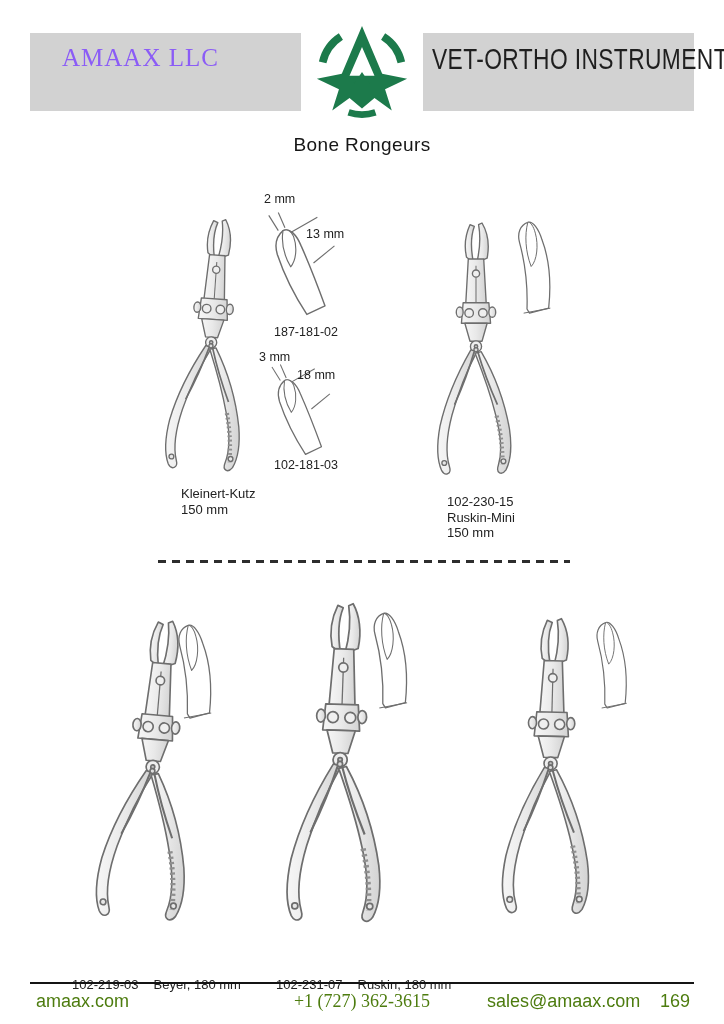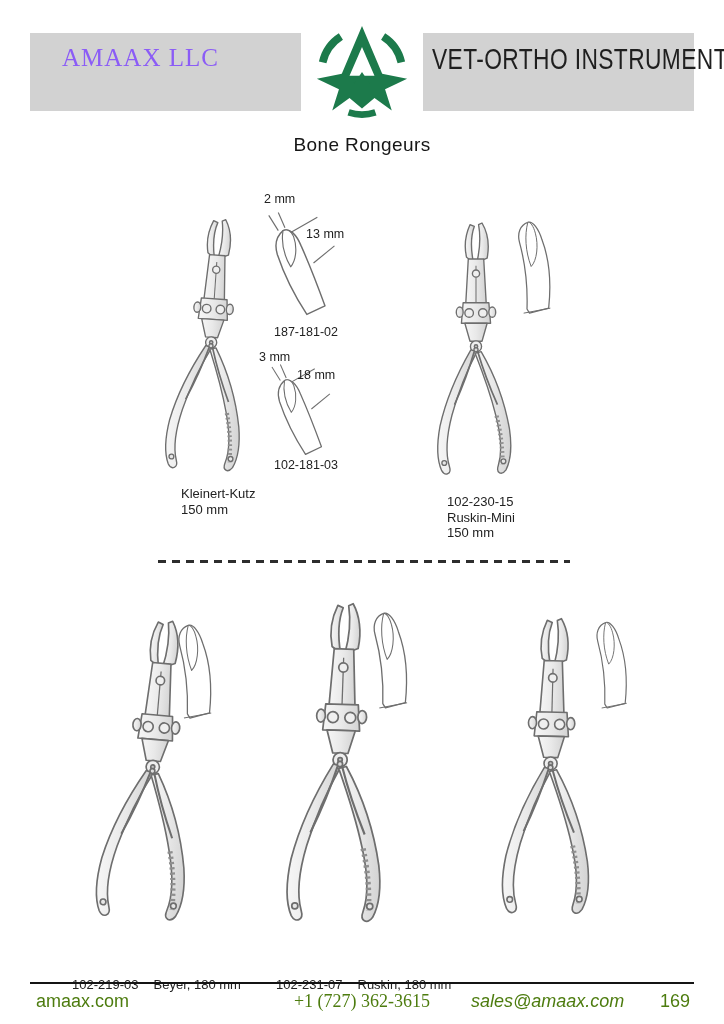--- a/index.html
+++ b/index.html
@@ -38,21 +38,21 @@
   
   .divider{
     position:absolute;left:158px;top:560px;width:412px;height:3px;
     background:repeating-linear-gradient(90deg,#2d2d2d 0 8px,transparent 8px 14px);
   }
   
   .footer-rule{position:absolute;left:30px;top:982px;width:664px;height:2px;background:#141414;}
   .footer-text{position:absolute;top:991px;font-size:18px;color:#4d7c0f;white-space:nowrap;}
   .ft-website{left:36px;}
   .ft-phone{left:50%;transform:translateX(-50%);font-family:Liberation Serif, serif;}
-  .ft-email{left:471px;font-style:italic;}
+  .ft-email{left:487px;}
   .ft-page{right:34px;}
   .defs-svg{position:absolute;width:0;height:0;overflow:hidden;}
 </style>
 </head>
 <body>
 
 <svg class="defs-svg" xmlns="http://www.w3.org/2000/svg" aria-hidden="true">
   <defs>
     <linearGradient id="metal" x1="0" y1="0" x2="1" y2="0">
       <stop offset="0" stop-color="#f6f6f6"></stop>

